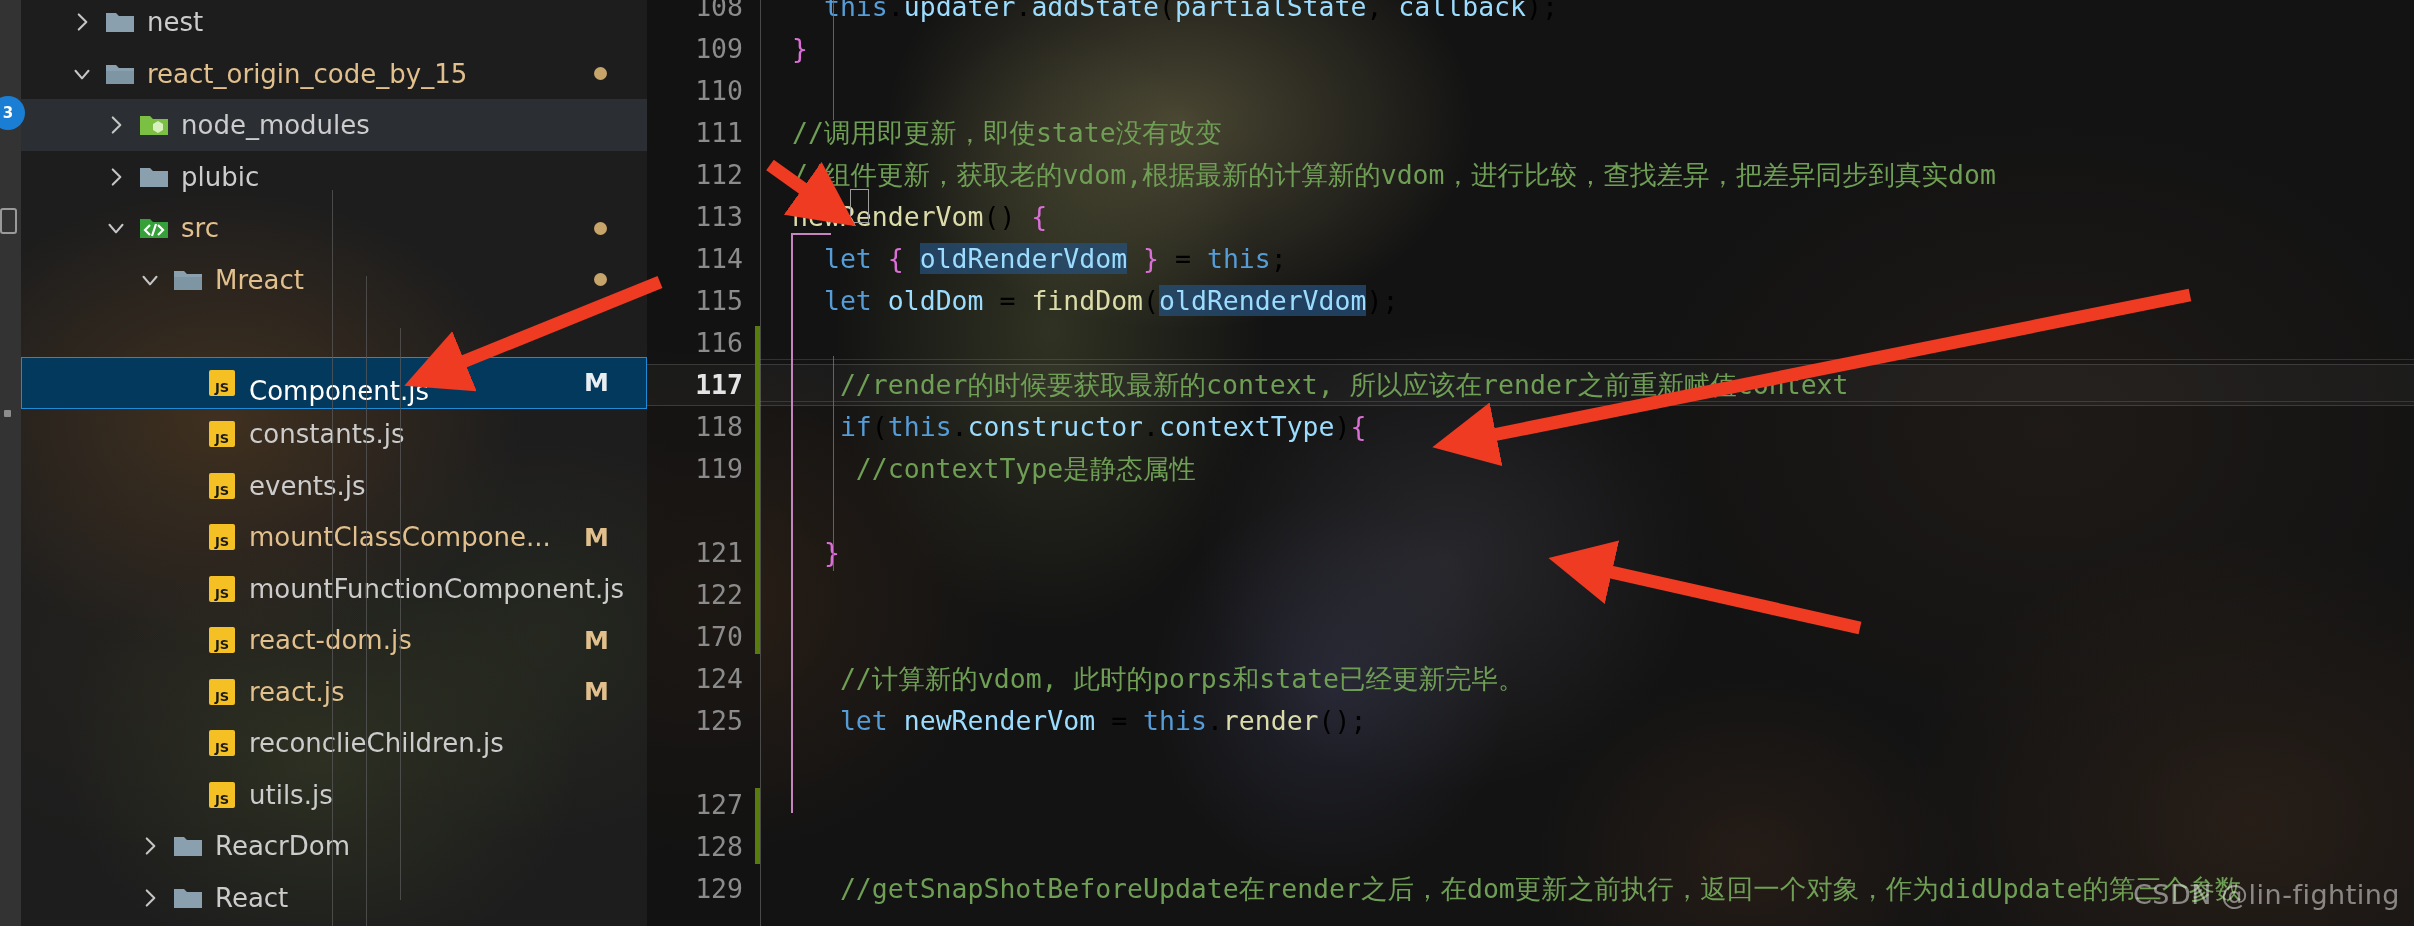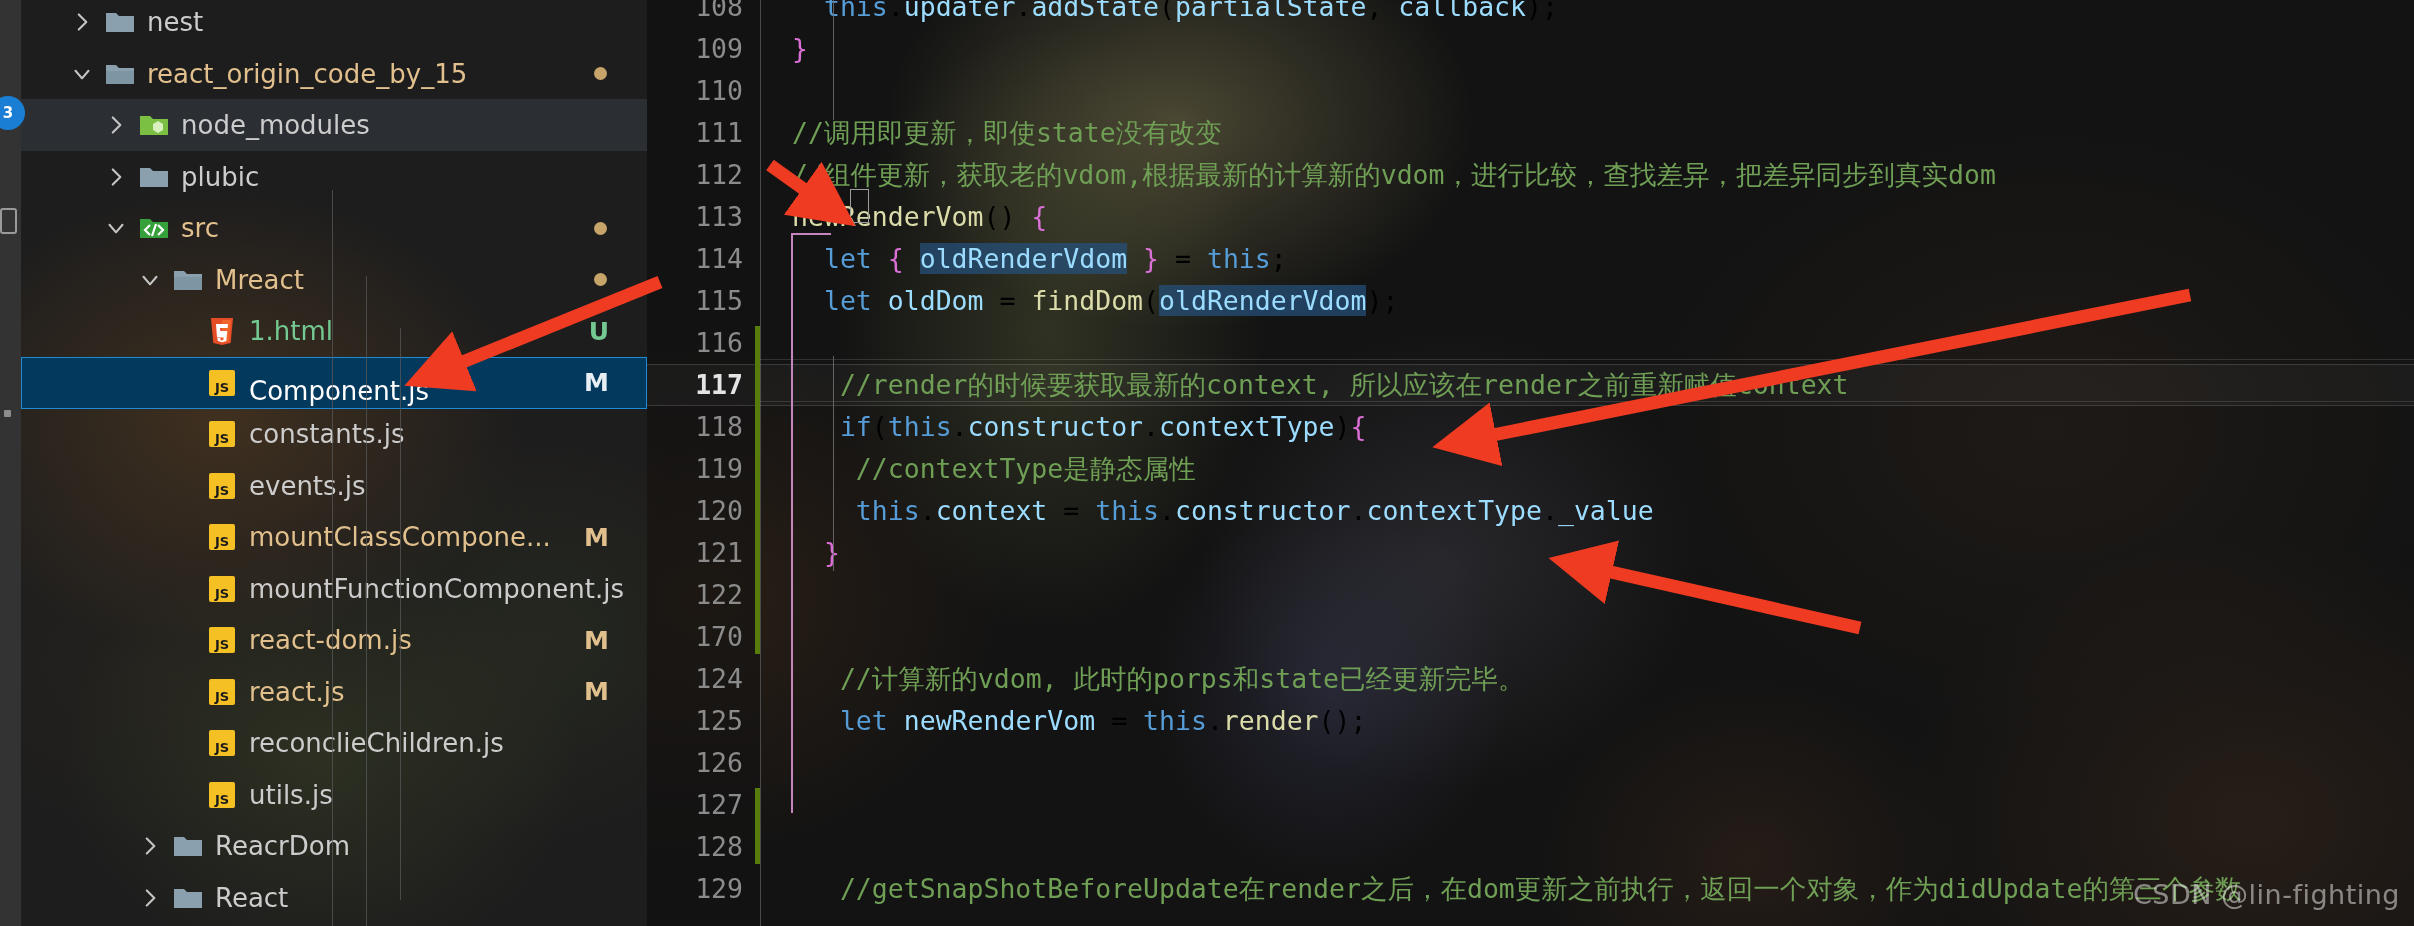--- a/index.html
+++ b/index.html
@@ -231,30 +231,20 @@
             <svg width="26" height="26" viewBox="0 0 24 24">
               <path d="M6 9l6 7 6-7" stroke="#c5c5c5" stroke-width="1.9" fill="none" stroke-linecap="round" stroke-linejoin="round"></path>
             </svg>
           </span>
           <span class="ficon" style="margin-left: 9px;"><svg width="32" height="32" viewBox="0 0 32 32">
               <path d="M2 7h10l3 3h15v3H2z" fill="#8aa0ae"></path>
               <path d="M2 13h28v13H2z" fill="#7e95a4"></path>
             </svg></span>
           <span class="label" style="color: rgb(226, 192, 141);">Mreact</span>
           <span class="dot"></span>
-        </div>
-        <div class="row" style="top: 305px;">
-          <span class="twisty" style="margin-left: 150px;"></span>
-          <span class="ficon" style="margin-left: 9px;"><svg width="32" height="32" viewBox="0 0 32 32">
-              <path d="M5 3l2.3 25L16 30l8.7-2L27 3z" fill="#e44d26"></path>
-              <path d="M16 5v23.3l7-1.9L24.9 5z" fill="#f16529"></path>
-              <path d="M10 9h12l-.4 4H14l.3 3h7l-1 10-4.3 1.2L11.7 26l-.3-3h3l.2 2 1.4.4 1.4-.4.2-2.5H11z" fill="#fff"></path>
-            </svg></span>
-          <span class="label" style="color: rgb(115, 201, 145);">1.html</span>
-          <span class="badge" style="color: rgb(115, 201, 145);">U</span>
         </div>
         <div class="row selected" style="top: 356.5px;">
           <span class="twisty" style="margin-left: 150px;"></span>
           <span class="ficon" style="margin-left: 9px;"><svg width="32" height="32" viewBox="0 0 32 32">
               <rect x="3" y="3" width="26" height="26" rx="2" fill="#f5c024"></rect>
               <text x="16" y="25" font-size="13" font-weight="bold" font-family="DejaVu Sans, sans-serif" fill="#1a1a1a" text-anchor="middle">JS</text>
             </svg></span>
           <span class="label" style="color: rgb(255, 255, 255);">Component.js</span>
           <span class="badge" style="color: rgb(233, 238, 243);">M</span>
         </div>
@@ -362,27 +352,25 @@
         <div class="cline" style="top: 70px;"><span class="ln">110</span><span class="code"></span></div>
         <div class="cline" style="top: 112px;"><span class="ln">111</span><span class="code"><span class="tok-cmt">//调用即更新，即使state没有改变</span></span></div>
         <div class="cline" style="top: 154px;"><span class="ln">112</span><span class="code"><span class="tok-cmt">//组件更新，获取老的vdom,根据最新的计算新的vdom，进行比较，查找差异，把差异同步到真实dom</span></span></div>
         <div class="cline" style="top: 196px;"><span class="ln">113</span><span class="code"><span class="tok-fn">newRenderVom</span>() <span class="tok-pink">{</span></span></div>
         <div class="cline" style="top: 238px;"><span class="ln">114</span><span class="code">  <span class="tok-kw2">let</span> <span class="tok-pink">{</span> <span class="sel-word"><span class="tok-var">oldRenderVdom</span></span> <span class="tok-pink">}</span> = <span class="tok-kw2">this</span>;</span></div>
         <div class="cline" style="top: 280px;"><span class="ln">115</span><span class="code">  <span class="tok-kw2">let</span> <span class="tok-var">oldDom</span> = <span class="tok-fn">findDom</span>(<span class="sel-word"><span class="tok-var">oldRenderVdom</span></span>);</span></div>
         <div class="cline" style="top: 322px;"><span class="ln">116</span><span class="code"></span></div>
         <div class="cline cur cur-border" style="top: 364px;"><span class="ln active">117</span><span class="code">   <span class="tok-cmt">//render的时候要获取最新的context, 所以应该在render之前重新赋值context</span></span></div>
         <div class="cline" style="top: 406px;"><span class="ln">118</span><span class="code">   <span class="tok-kw2">if</span>(<span class="tok-kw2">this</span>.<span class="tok-var">constructor</span>.<span class="tok-var">contextType</span>)<span class="tok-pink">{</span></span></div>
         <div class="cline" style="top: 448px;"><span class="ln">119</span><span class="code">    <span class="tok-cmt">//contextType是静态属性</span></span></div>
-        <div class="cline" style="top: 490px;"><span class="ln">120</span><span class="code">    <span class="tok-kw2">this</span>.<span class="tok-var">context</span> = <span class="tok-kw2">this</span>.<span class="tok-var">constructor</span>.<span class="tok-var">contextType</span>.<span class="tok-var">_value</span></span></div>
         <div class="cline" style="top: 532px;"><span class="ln">121</span><span class="code">  <span class="tok-pink">}</span></span></div>
         <div class="cline" style="top: 574px;"><span class="ln">122</span><span class="code"></span></div>
         <div class="cline" style="top: 616px;"><span class="ln">170</span><span class="code"></span></div>
         <div class="cline" style="top: 658px;"><span class="ln">124</span><span class="code">   <span class="tok-cmt">//计算新的vdom, 此时的porps和state已经更新完毕。</span></span></div>
         <div class="cline" style="top: 700px;"><span class="ln">125</span><span class="code">   <span class="tok-kw2">let</span> <span class="tok-var">newRenderVom</span> = <span class="tok-kw2">this</span>.<span class="tok-fn">render</span>();</span></div>
-        <div class="cline" style="top: 742px;"><span class="ln">126</span><span class="code"></span></div>
         <div class="cline" style="top: 784px;"><span class="ln">127</span><span class="code"></span></div>
         <div class="cline" style="top: 826px;"><span class="ln">128</span><span class="code"></span></div>
         <div class="cline" style="top: 868px;"><span class="ln">129</span><span class="code">   <span class="tok-cmt">//getSnapShotBeforeUpdate在render之后，在dom更新之前执行，返回一个对象，作为didUpdate的第三个参数</span></span></div>
       </div>
 
     <div class="sticky-sep" style="top:359px;"></div>
     <div class="sticky-sep" style="top:401px;"></div>
     <div class="brack-guide" style="left:144px; top:233px; height:580px;"></div>
     <div class="brack-guide" style="left:144px; top:233px; width:40px; height:2px;"></div>
     <div class="indent-v" style="left:186px; top:356px; height:215px;"></div>

